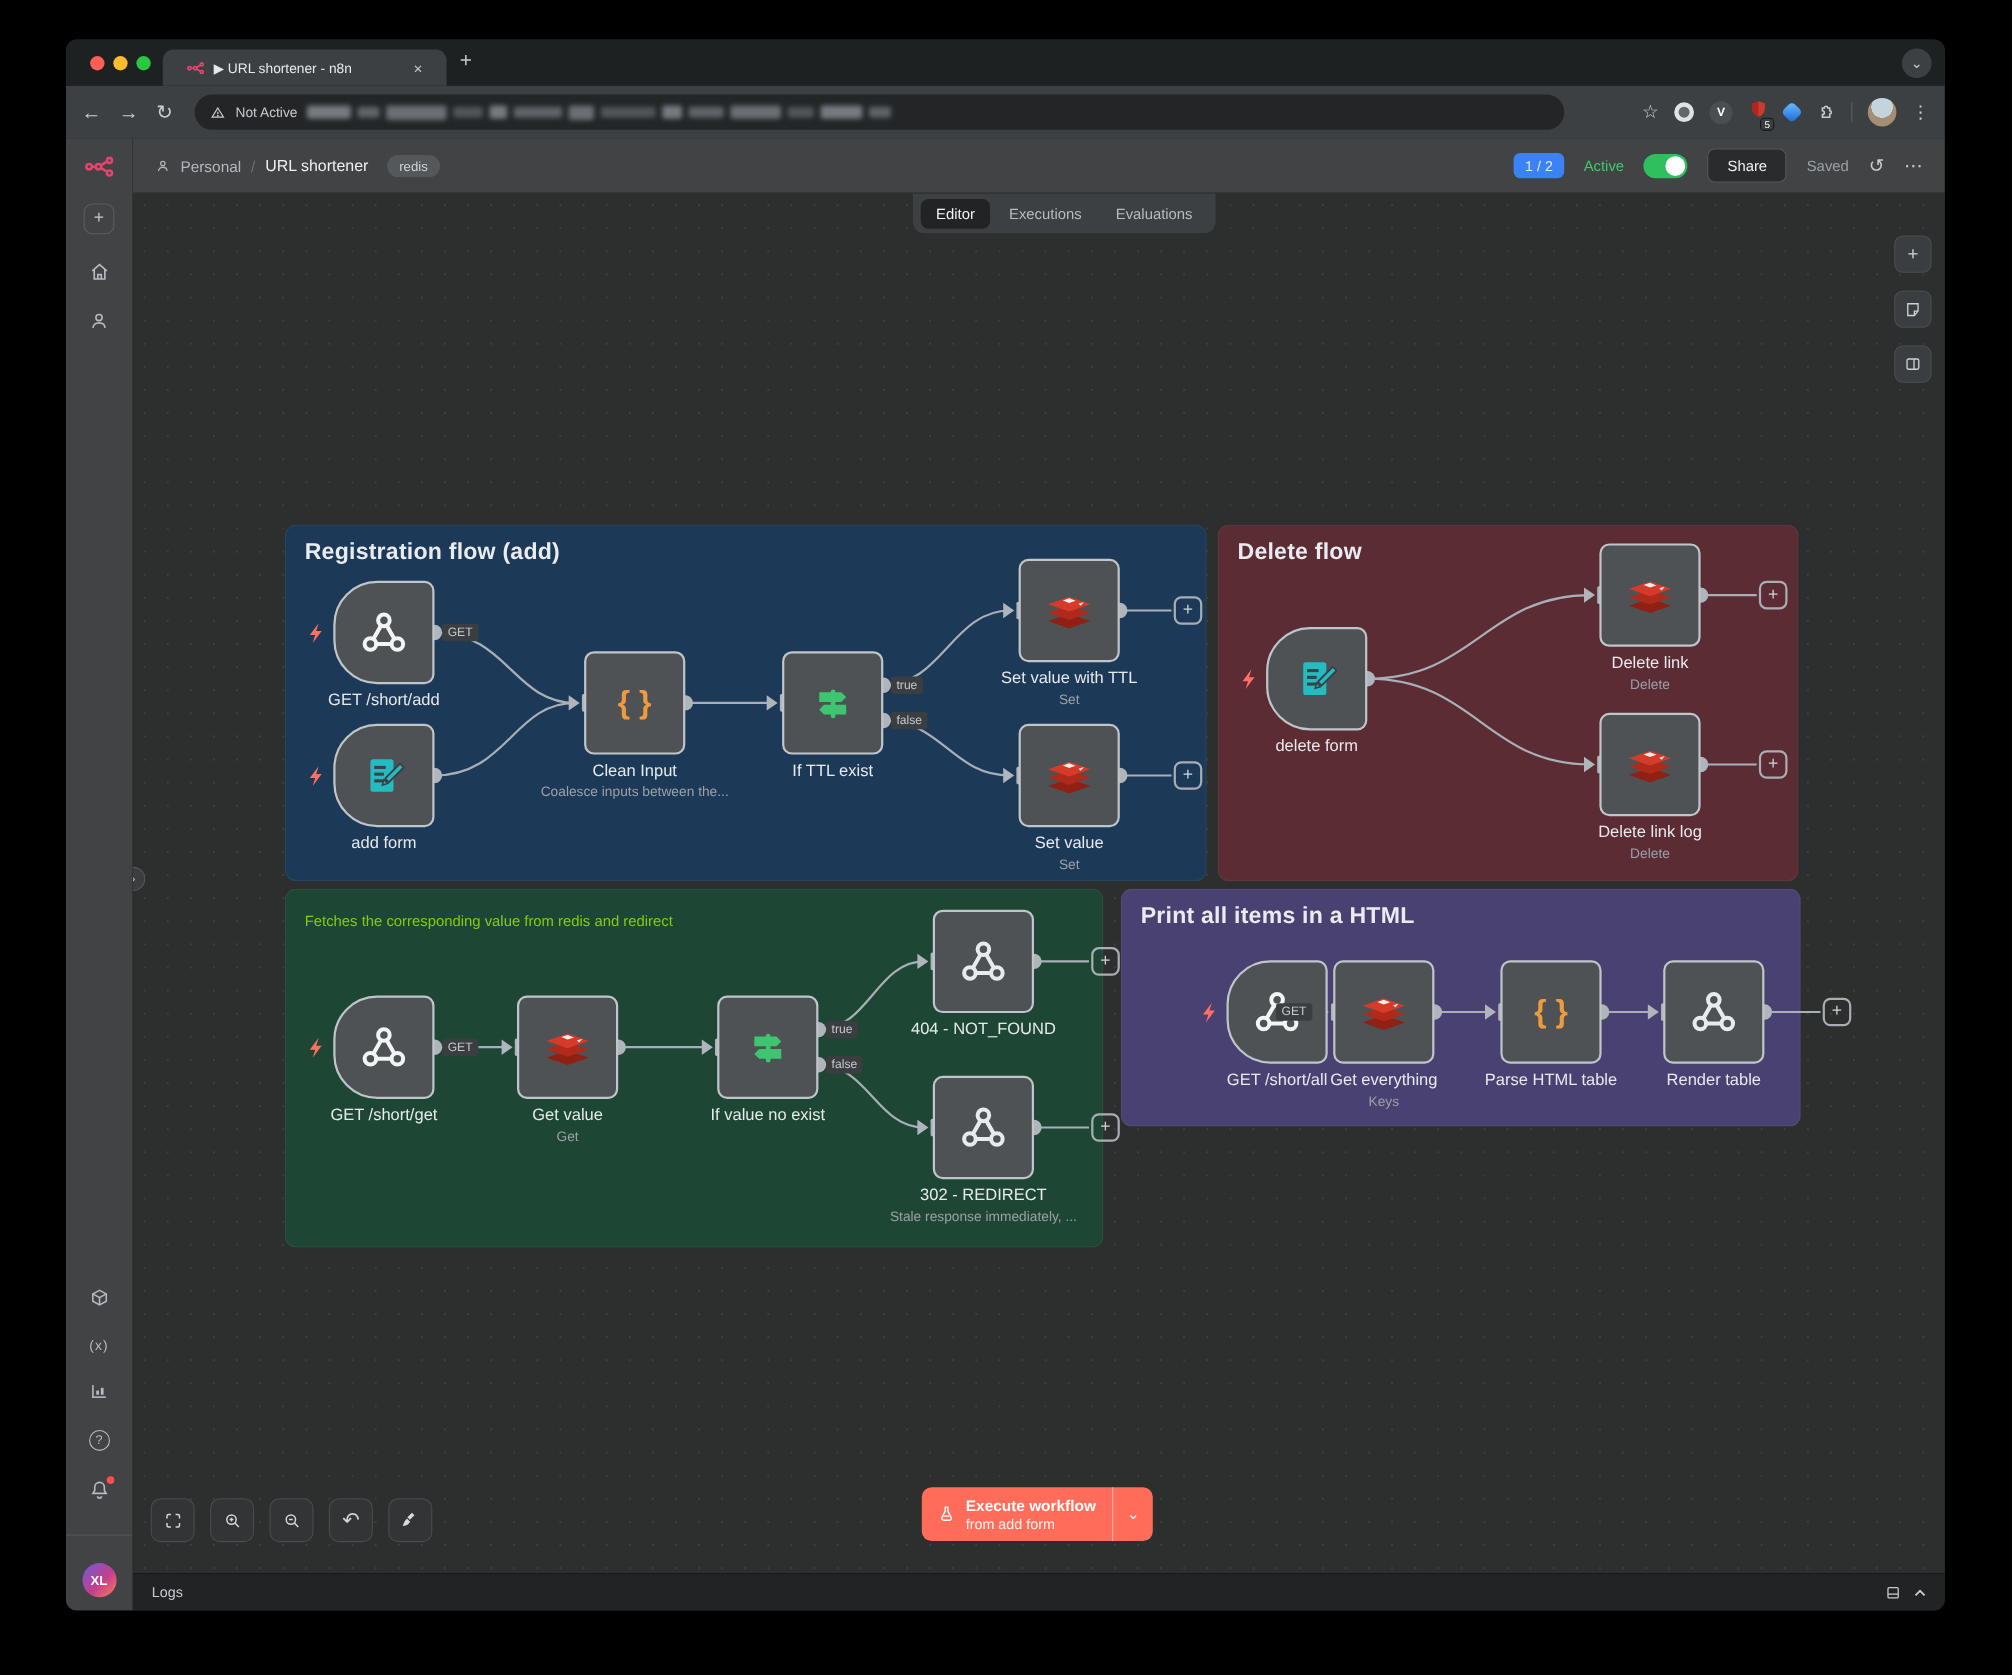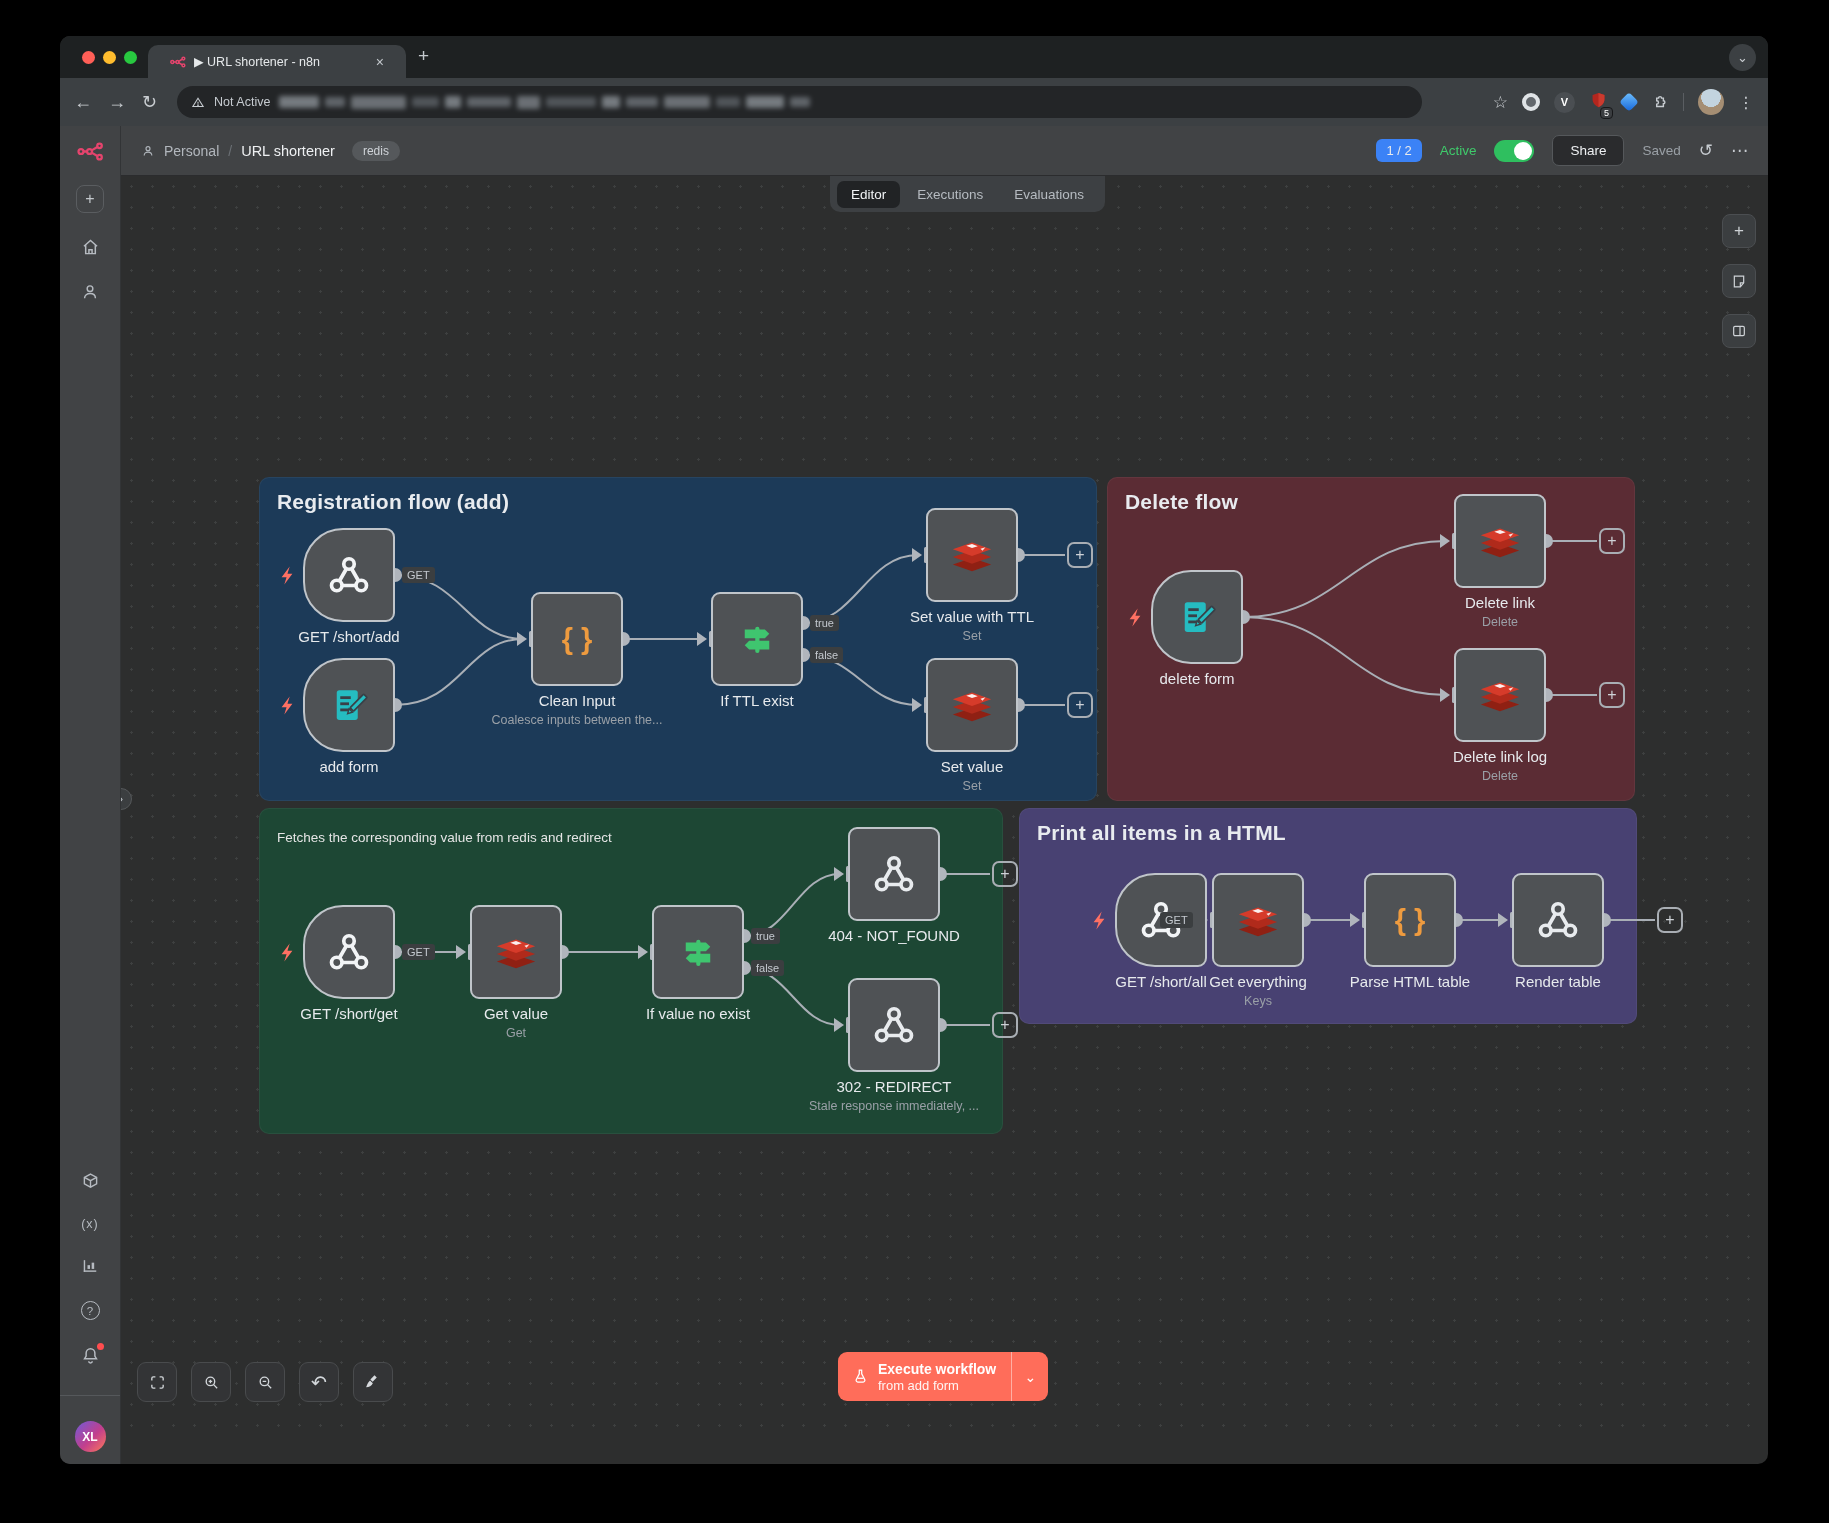--- a/index.html
+++ b/index.html
@@ -68,21 +68,21 @@
   .saved { color:#9aa0a6; font-size:13.5px; }
   .hic { color:#c6cbd0; font-size:17px; }
 
   .canvas { position:absolute; left:61px; top:50px; width:1647px; height:1254px; background:#2d2e2e;
             background-image:radial-gradient(circle,#3e4040 1.2px,transparent 1.35px);
             background-size:21px 21px; overflow:hidden; }
   .edges { position:absolute; left:0; top:0; z-index:2; pointer-events:none; }
 
   .sticky { position:absolute; border-radius:10px; z-index:1; padding:12px 17px; border:1px solid rgba(255,255,255,.05); }
   .sticky h2 { font-size:21px; font-weight:700; color:#e8ebef; letter-spacing:.2px; }
-  .sticky .desc { margin-top:9px; font-size:13.5px; color:#e5e5e5; }
+  .sticky .desc { margin-top:9px; font-size:13.5px; color:#84cc16; }
 
   .nodew { position:absolute; width:92px; z-index:3; }
   .nbox { width:92px; height:94px; background:#4f5255; border:2px solid #c0c5ca; border-radius:9px;
           display:flex; align-items:center; justify-content:center; }
   .trigger .nbox { border-radius:40px 9px 9px 40px; }
   .labels { position:absolute; top:100px; left:46px; transform:translateX(-50%); text-align:center; white-space:nowrap; }
   .nlabel { color:#e7eaed; font-size:15px; }
   .nsub { color:#9aa0a7; font-size:12.5px; margin-top:4px; }
   .bolt { position:absolute; left:-25px; top:36px; }
   .codeglyph { color:#ee9b3f; font-weight:700; font-size:29px; letter-spacing:0px; }
@@ -694,14 +694,26 @@
           <div class="exec-text">
             <div class="exec-l1">Execute workflow</div>
             <div class="exec-l2">from add form</div>
           </div>
         </div>
         <div class="exec-div"></div>
         <div class="exec-caret">⌄</div>
       </div>
     </div>
 
+    <div class="logsbar">
+      <span class="logstitle">Logs</span>
+      <div class="logsicons">
+        <svg width="14" height="14" viewBox="0 0 24 24" fill="none" stroke="#c8cdd2" stroke-width="2">
+            <rect x="4" y="4" width="16" height="16" rx="2"></rect>
+            <path d="M4 14 h16"></path>
+          </svg>
+        <svg width="11" height="8" viewBox="0 0 12 8" fill="none" stroke="#c8cdd2" stroke-width="1.8">
+            <path d="M1.5 6.5 L6 2 L10.5 6.5"></path>
+          </svg>
+      </div>
+    </div>
   </div>
 </div>
 
 </body></html>

